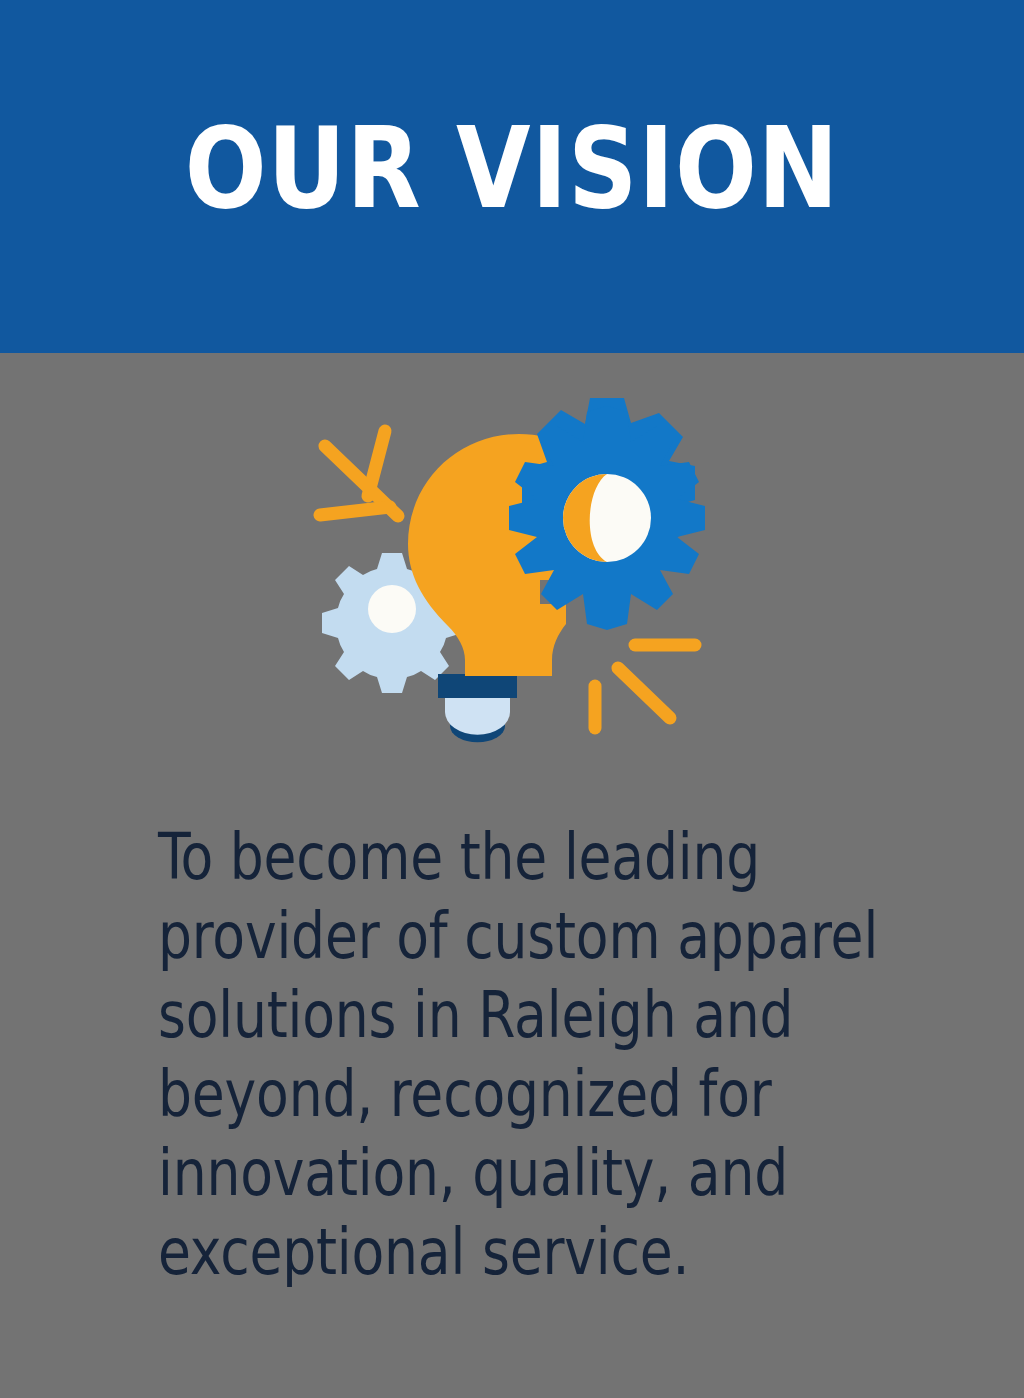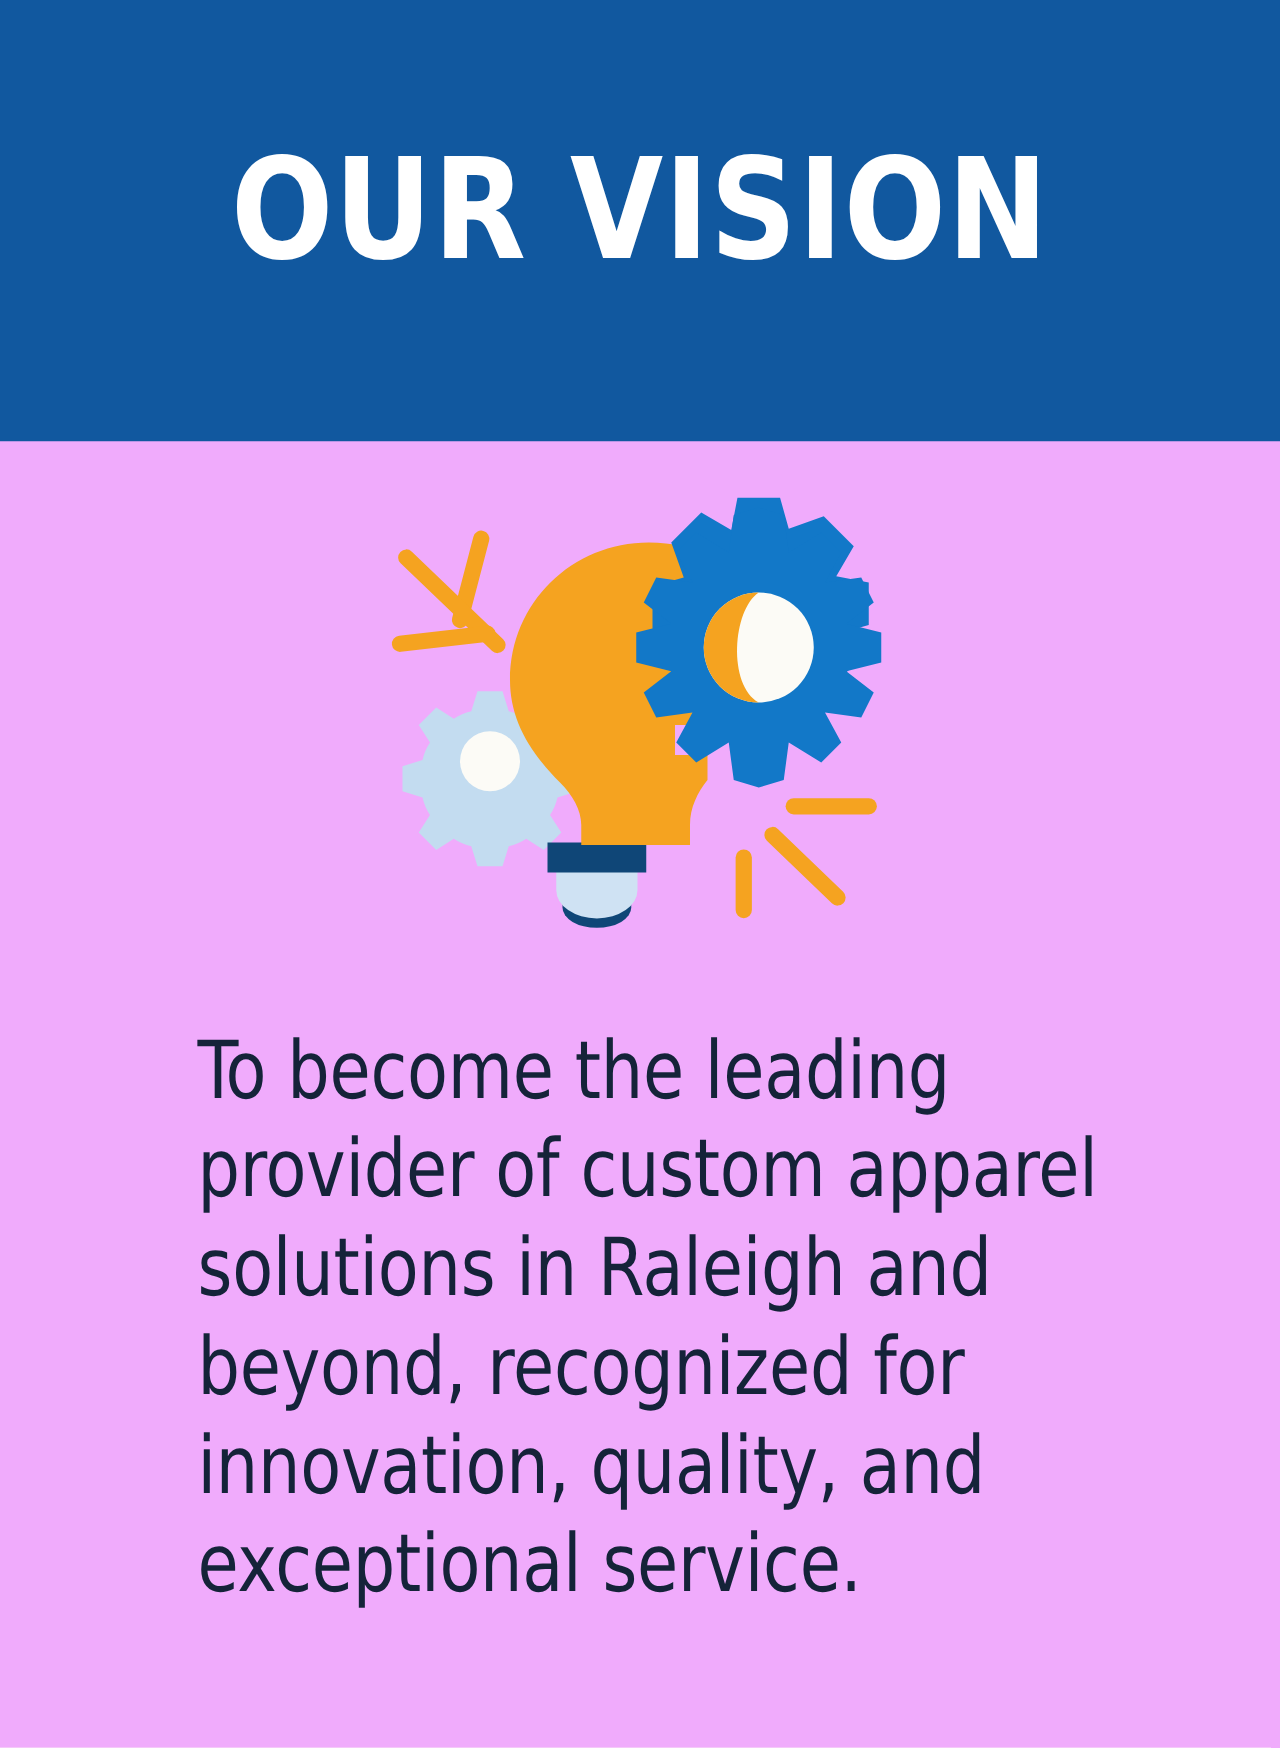--- a/index.html
+++ b/index.html
@@ -10,21 +10,21 @@
     width: 1024px;
     height: 1398px;
     background: #fcfbf6;
     font-family: "Liberation Sans", sans-serif;
     overflow: hidden;
   }
   .slide {
     position: relative;
     width: 1024px;
     height: 1398px;
-    background: #f0abfc;
+    background: #737373;
     overflow: hidden;
   }
 
   
   .header-band {
     position: absolute;
     left: 0;
     top: 0;
     width: 1024px;
     height: 353px;

